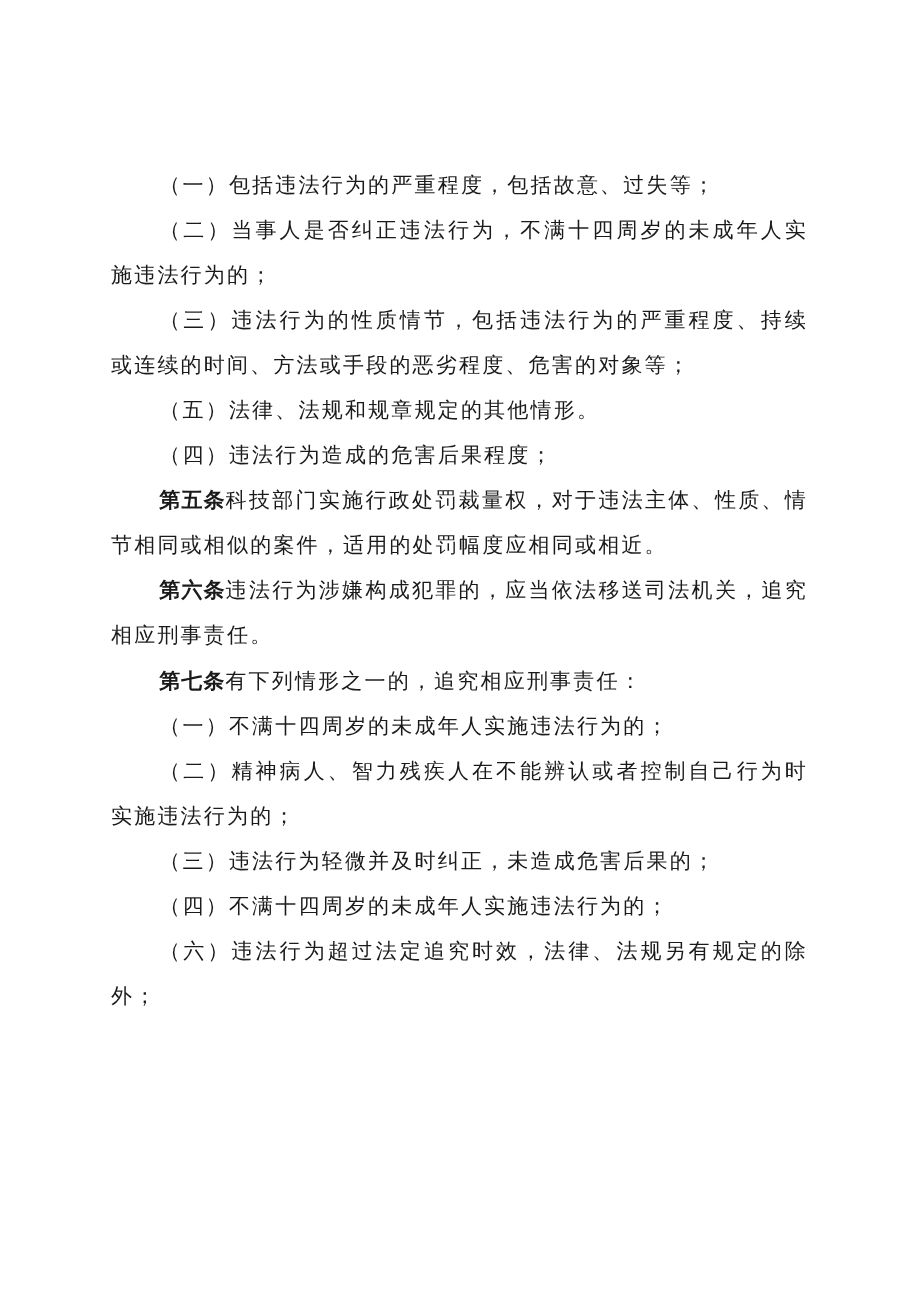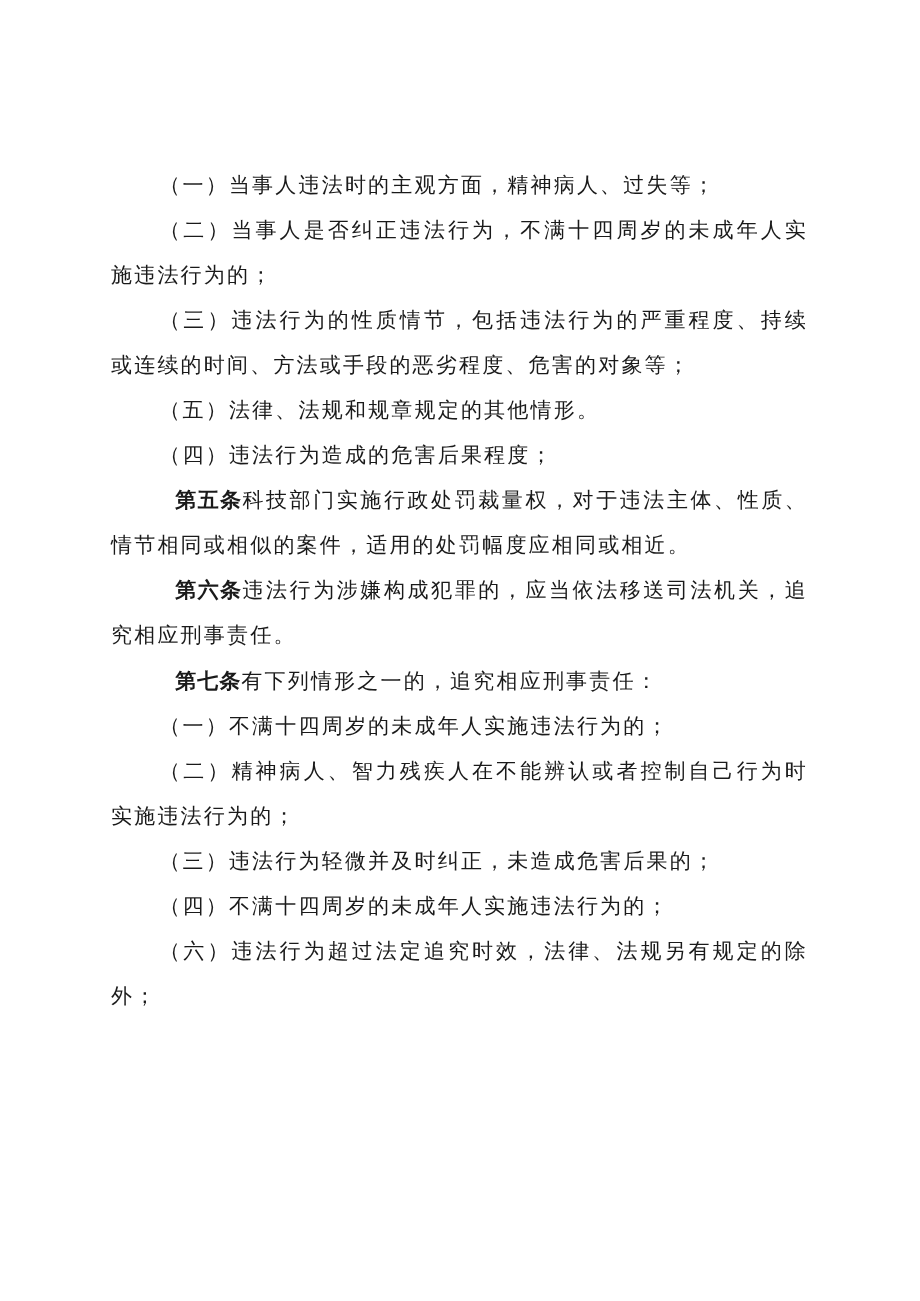--- a/index.html
+++ b/index.html
@@ -27,29 +27,28 @@
       margin: 0;
       text-indent: 2.3em;
       text-align: justify;
       text-align-last: left;
       letter-spacing: 2.2px;
     }
     .art-head {
       font-family: "DejaVu Sans", "Liberation Sans", sans-serif;
       font-weight: bold;
       letter-spacing: 1px;
-      margin-left: 16px;
     }
   </style>
 </head>
 <body>
 
 <div class="page">
   <p class="para">
-    <span>（一）当事人违法时的主观方面，精神病人、过失等；</span>
+    <span>（一）包括违法行为的严重程度，包括故意、过失等；</span>
   </p>
   <p class="para">
     <span>（二）当事人是否纠正违法行为，不满十四周岁的未成年人实施违法行为的；</span>
   </p>
   <p class="para">
     <span>（三）违法行为的性质情节，包括违法行为的严重程度、持续或连续的时间、方法或手段的恶劣程度、危害的对象等；</span>
   </p>
   <p class="para">
     <span>（五）法律、法规和规章规定的其他情形。</span>
   </p>

